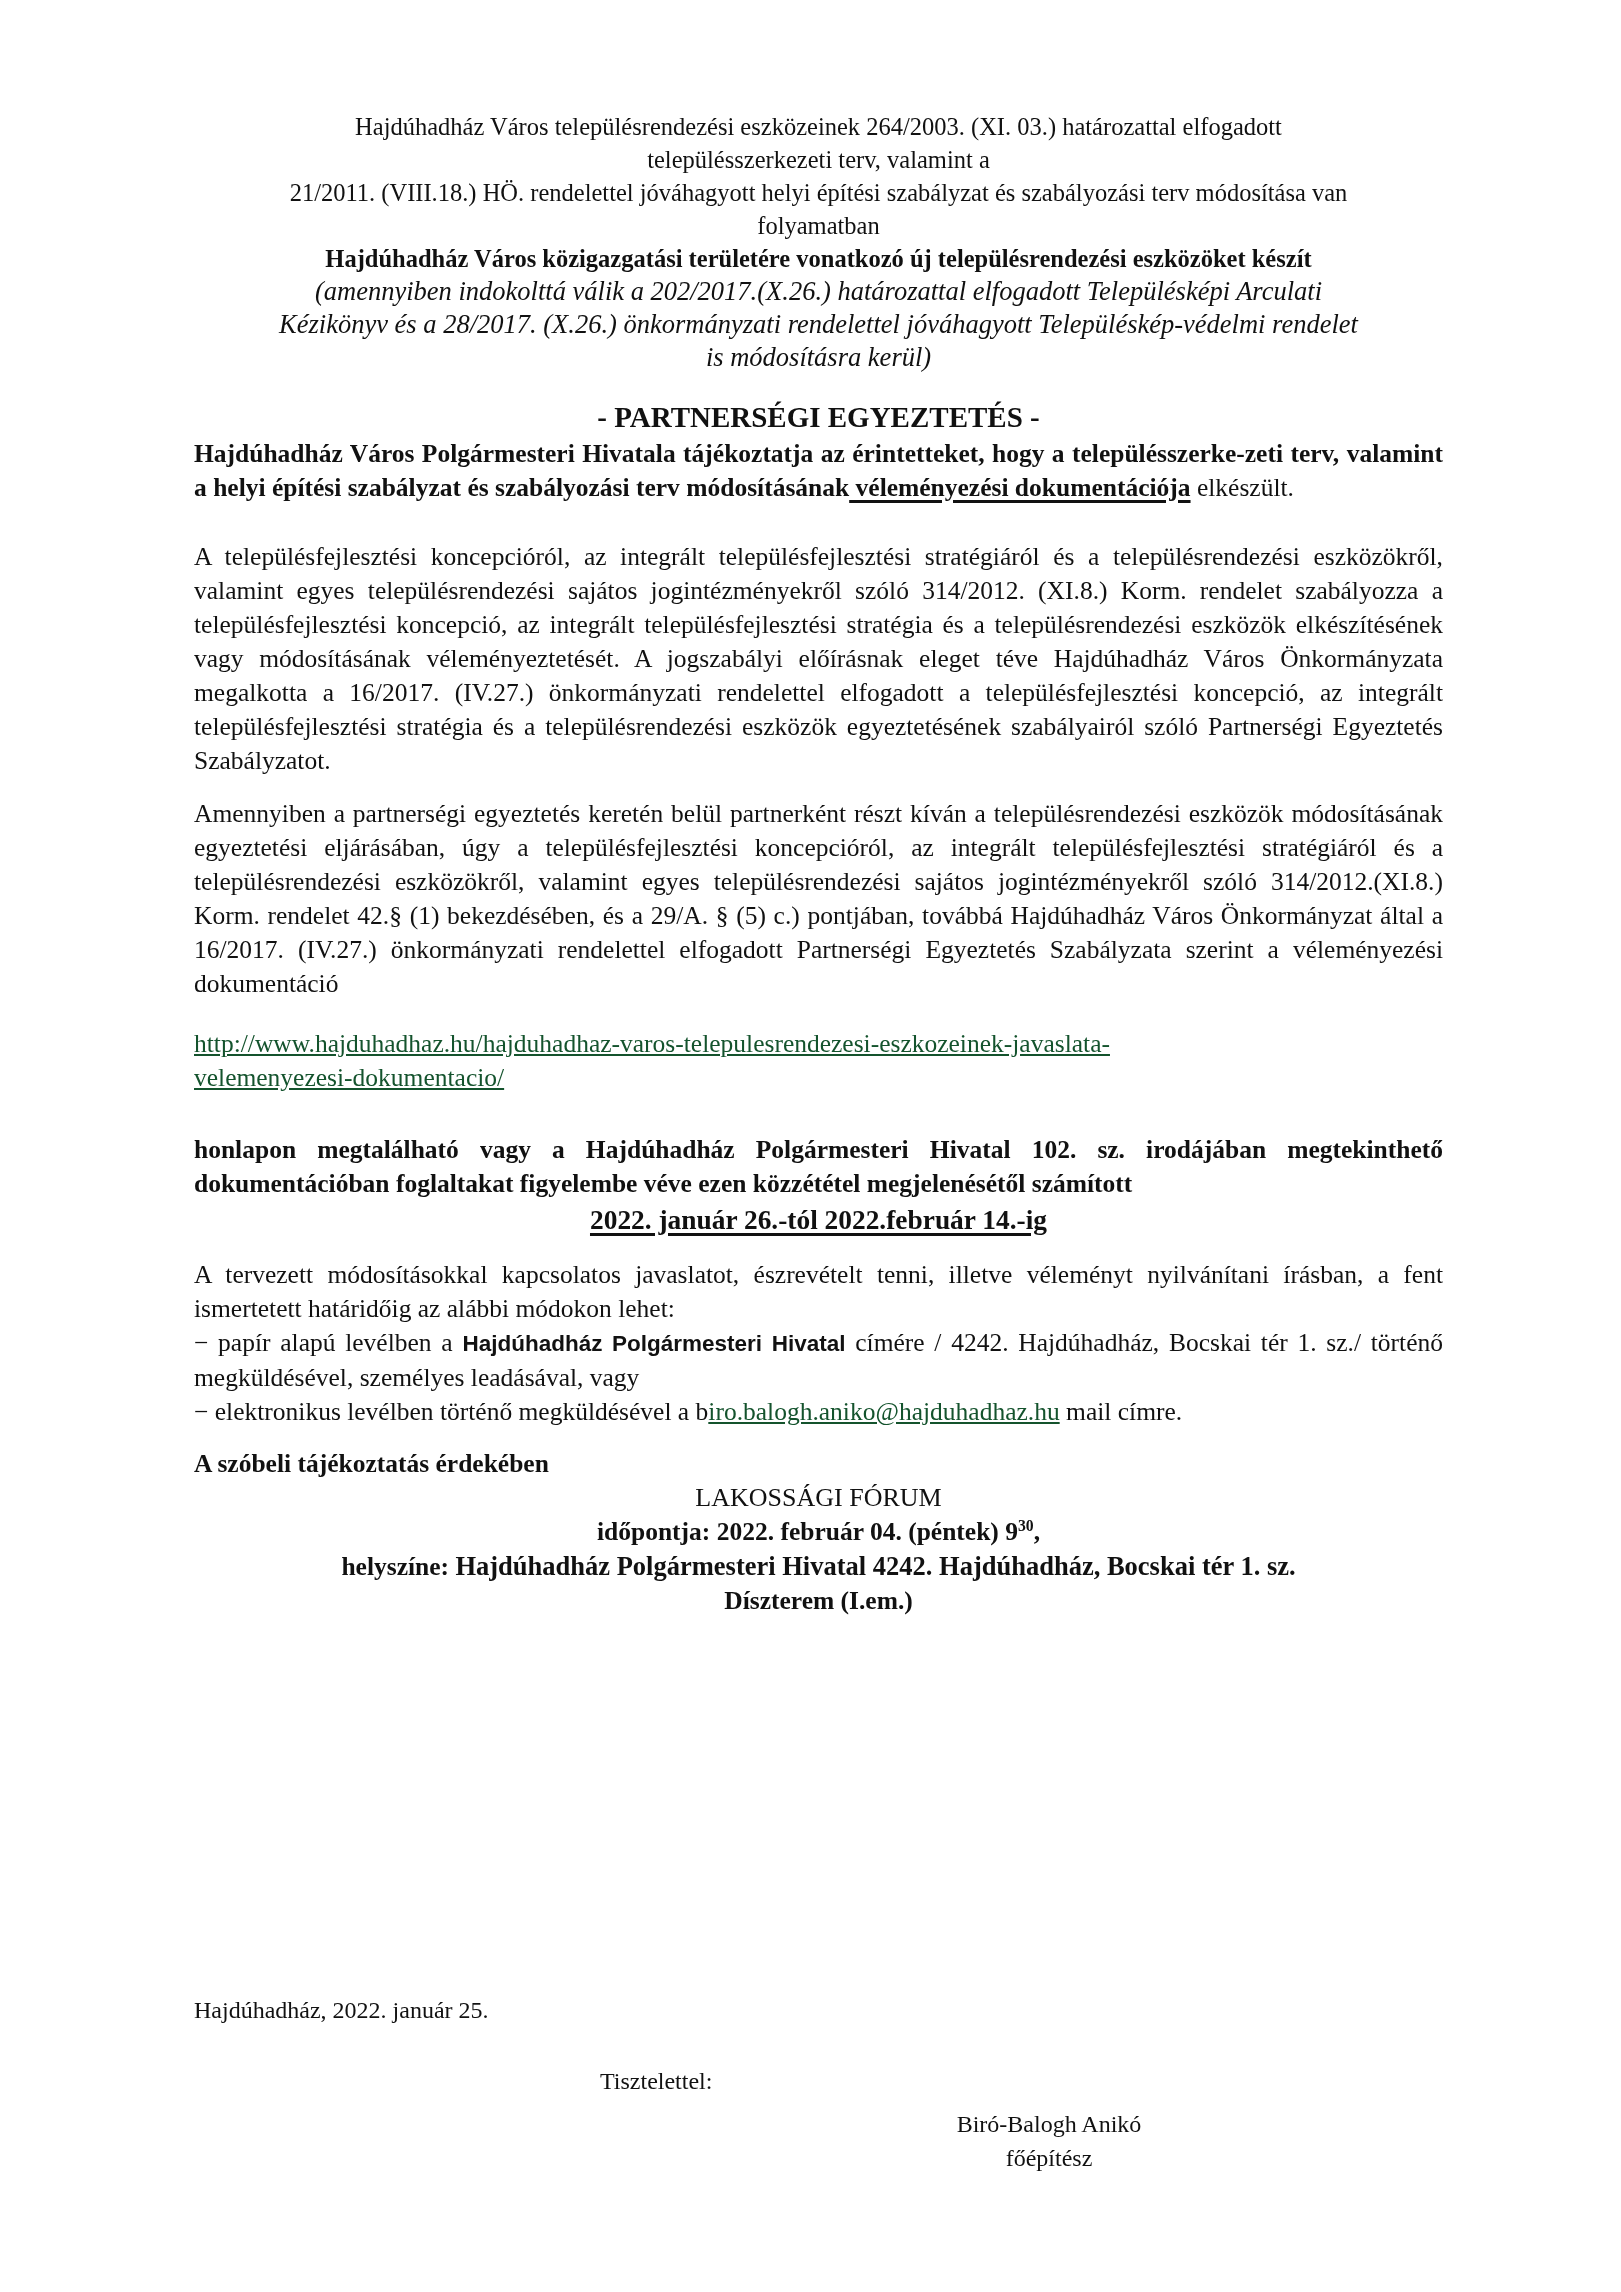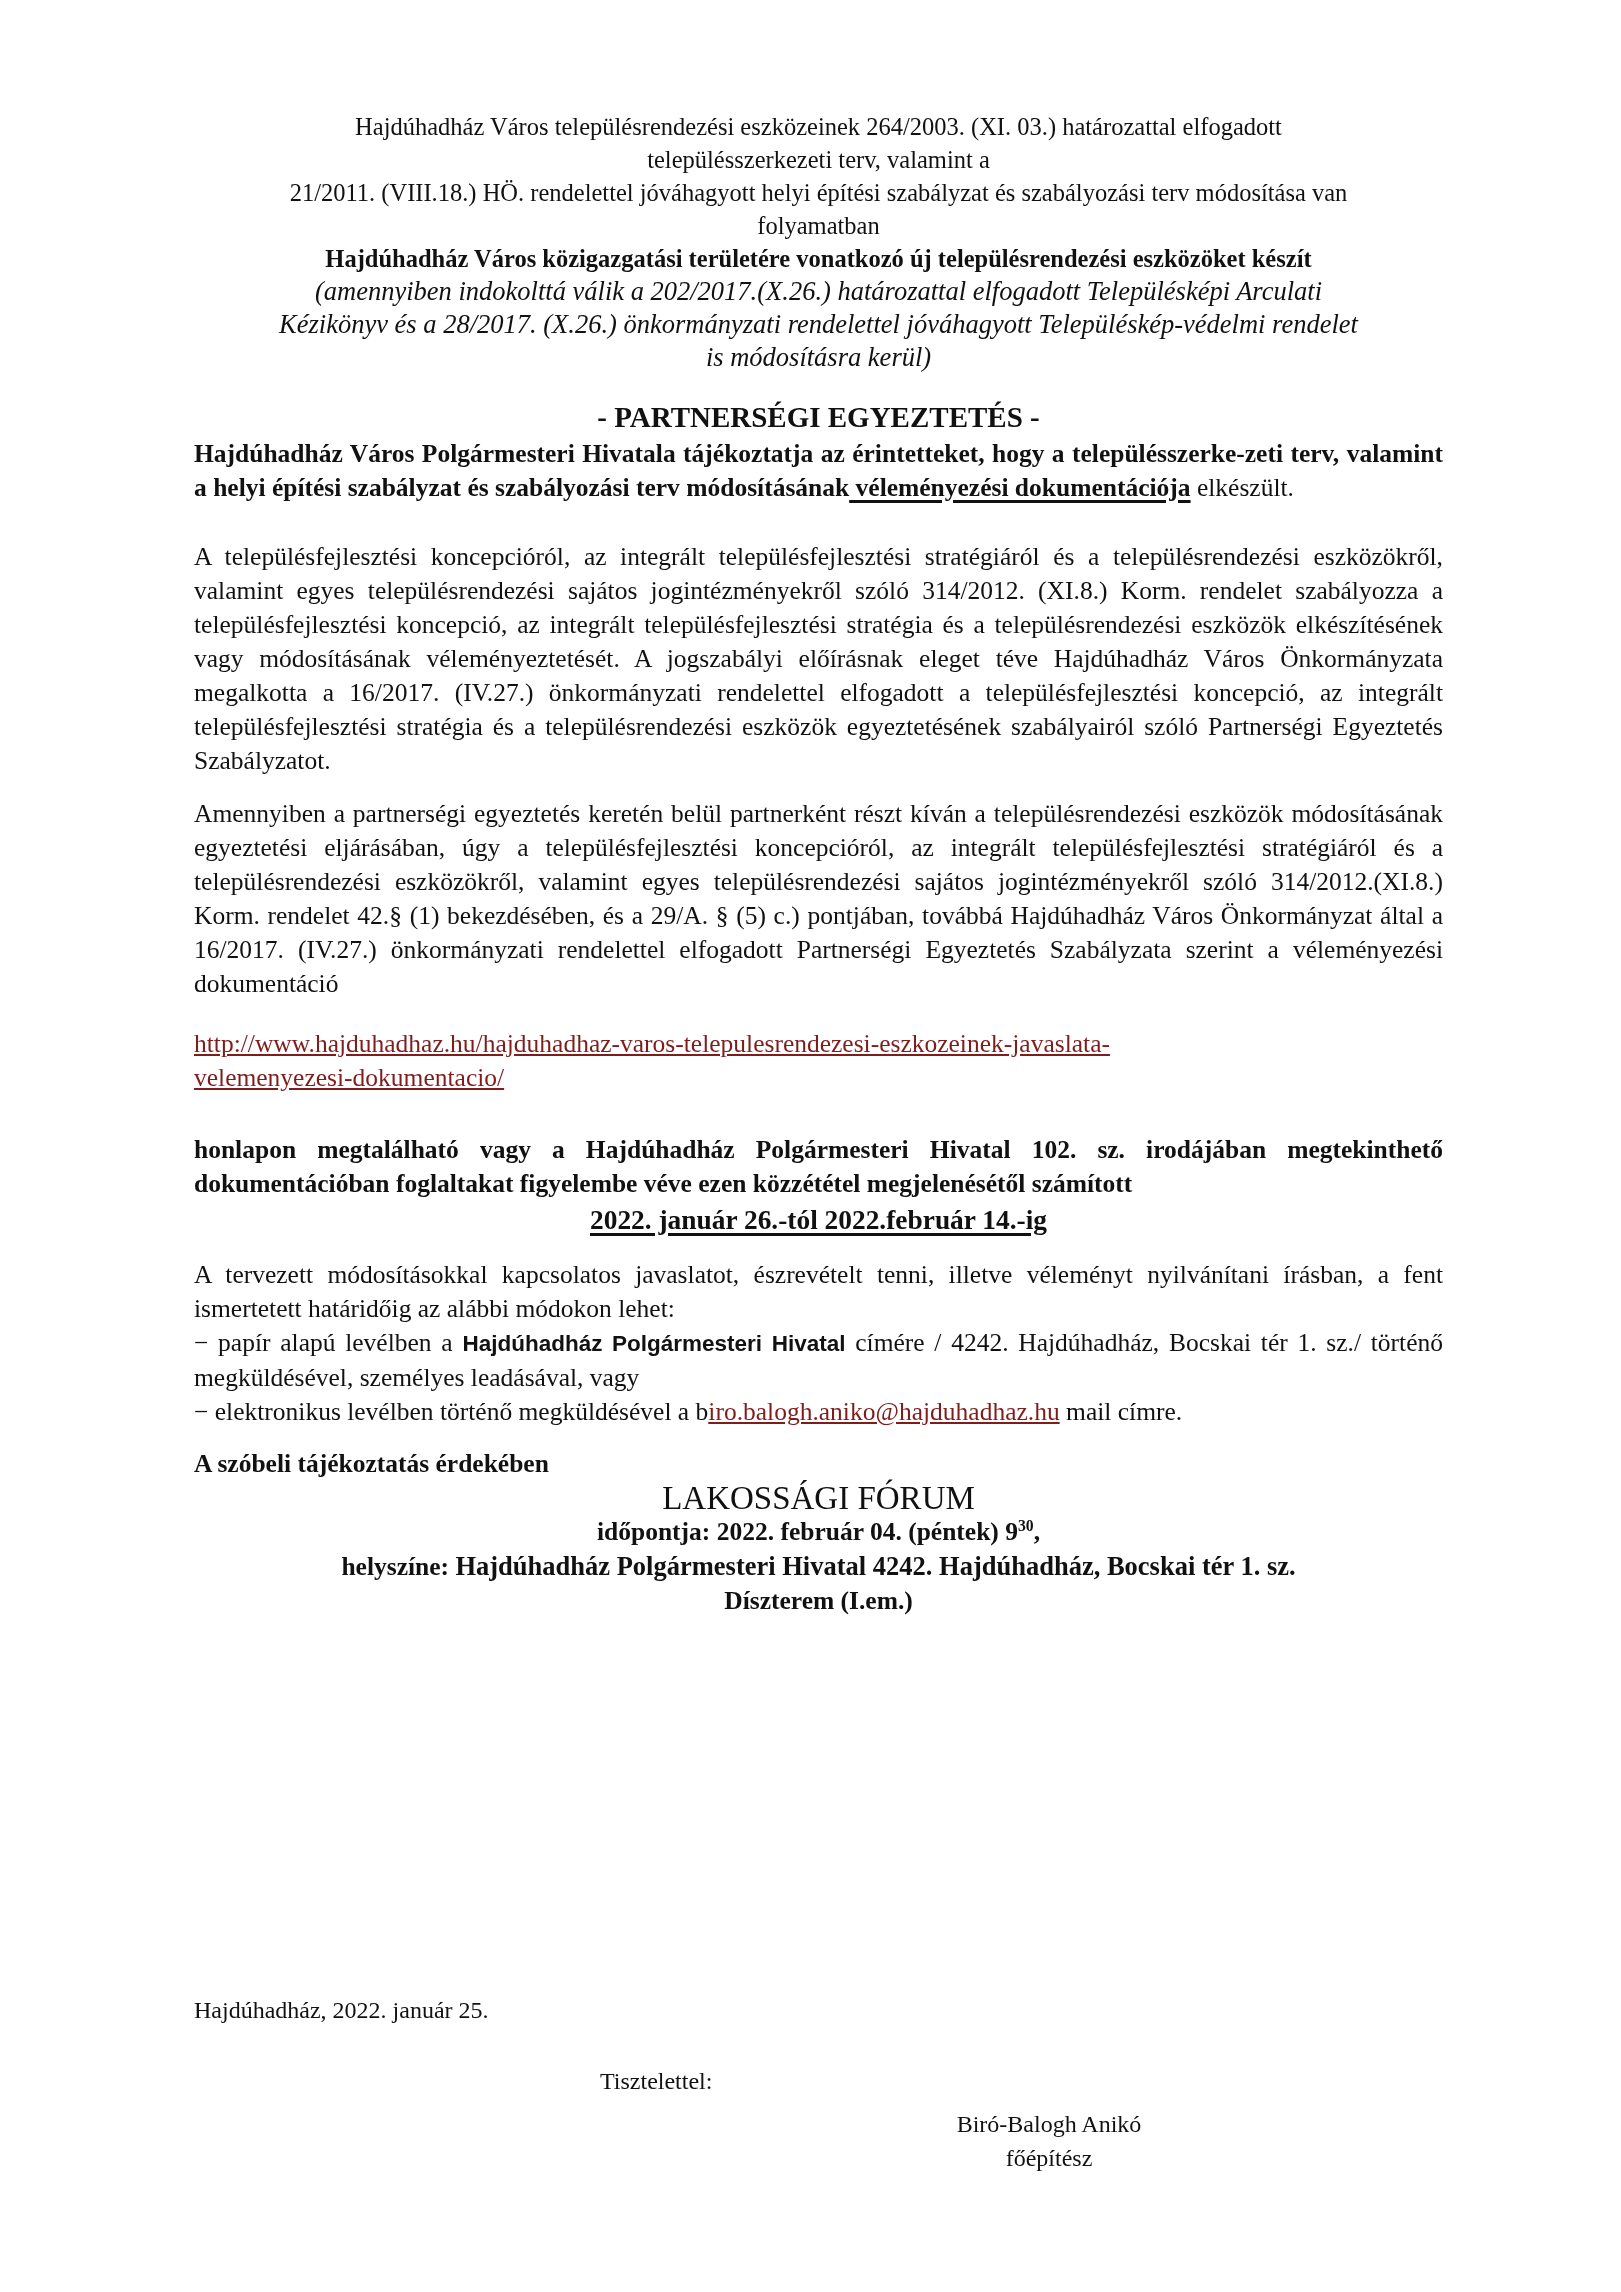--- a/index.html
+++ b/index.html
@@ -7,24 +7,24 @@
          font-family: "Liberation Serif", "DejaVu Serif", serif; color: #111; }
   .page { position: absolute; left: 194px; top: 110px; width: 1249px; }
   .c { text-align: center; }
   .j { text-align: justify; }
   .hdr { font-size: 24.5px; line-height: 33px; }
   .hdr i { font-style: italic; font-size: 26.5px; }
   .title { font-size: 29px; font-weight: bold; margin-top: 25.5px; line-height: 35px; }
   .p { font-size: 25.5px; line-height: 34px; margin-top: 21.6px; }
   .bold { font-weight: bold; }
   .u { text-decoration: underline; text-decoration-thickness: 2.9px; text-underline-offset: 3.9px; }
-  a.link { color: #7f1d1d; text-decoration: underline; }
+  a.link { color: #14532d; text-decoration: underline; }
   .sans-b { font-family: "Liberation Sans", "DejaVu Sans", sans-serif; font-weight: bold; font-size: 22.5px; }
   .forum { font-size: 25.5px; line-height: 34px; }
-  .forum .big { font-size: 33px; font-weight: normal; }
+  .forum .big { font-size: 26px; font-weight: normal; }
   sup { font-size: 15.7px; vertical-align: super; line-height: 0; }
   .sig { position: absolute; font-size: 24px; line-height: 34px; }
 </style>
 </head>
 <body>
 
 <div class="page">
 
   <div class="hdr c">
     <div>Hajdúhadház Város településrendezési eszközeinek 264/2003. (XI. 03.) határozattal elfogadott</div>

